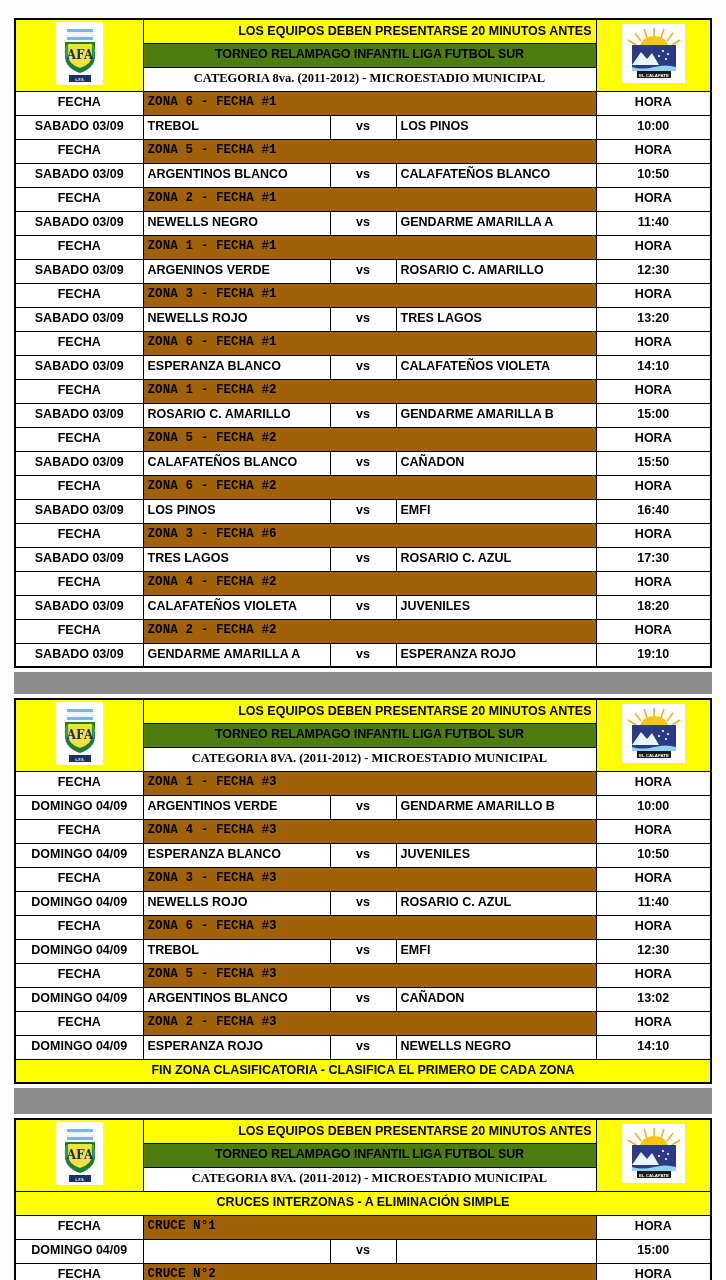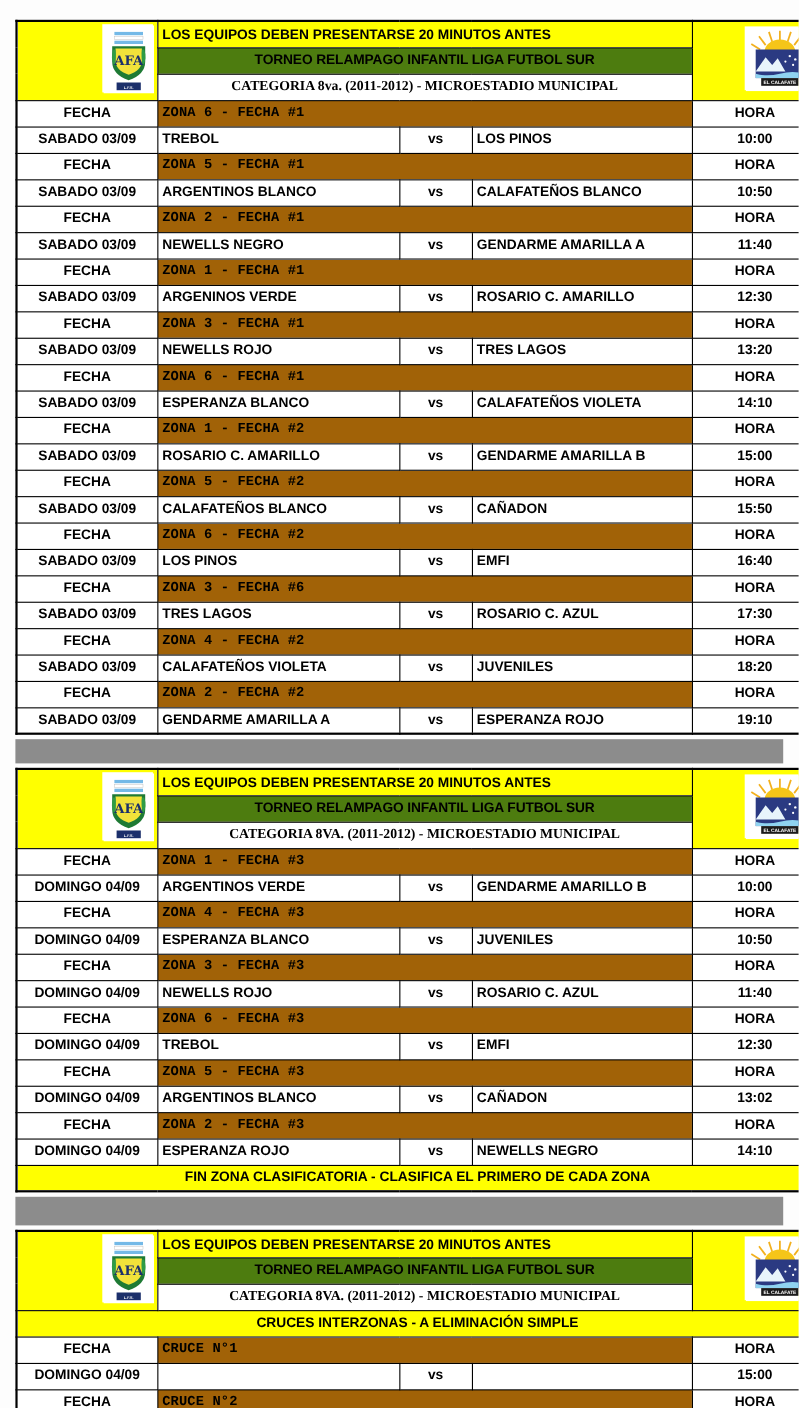--- a/index.html
+++ b/index.html
@@ -40,47 +40,47 @@
     font-size: 12.5px;
     font-weight: bold;
     color: #000;
     vertical-align: middle;
     white-space: nowrap;
     overflow: hidden;
   }
 
   
   .c-fecha { width: 128px; text-align: center; }
-  .c-home  { width: 220px; text-align: left;  }
+  .c-home  { width: 187px; text-align: left;  }
   .c-vs    { width: 66px;  text-align: center; font-size: 11.5px; }
   .c-away  { width: 200px; text-align: left;  }
   .c-hora  { width: 115px; text-align: center; }
   .white  { background: #ffffff; }
 
   .zona-band {
     background: #a16207;
     text-align: left;
     font-size: 12.5px;
     letter-spacing: .1px;
     font-family: Liberation Mono, monospace;
   }
 
   
   .hdr-logo-cell {
     background: #ffff00;
     width: 118px;
     padding: 2px 0;
-    text-align: right;
+    text-align: center;
     vertical-align: middle;
   }
   .hdr-logo-cell.right { width: 123px; }
 
   .hdr-line1 {
     background: #ffff00;
-    text-align: left;
+    text-align: right;
     font-size: 12.5px;
     height: 22px;
   }
   .hdr-line2 {
     background: #4d7c0f;
     text-align: center;
     font-size: 17px;
     height: 27px;
     letter-spacing: -.1px;
   }

